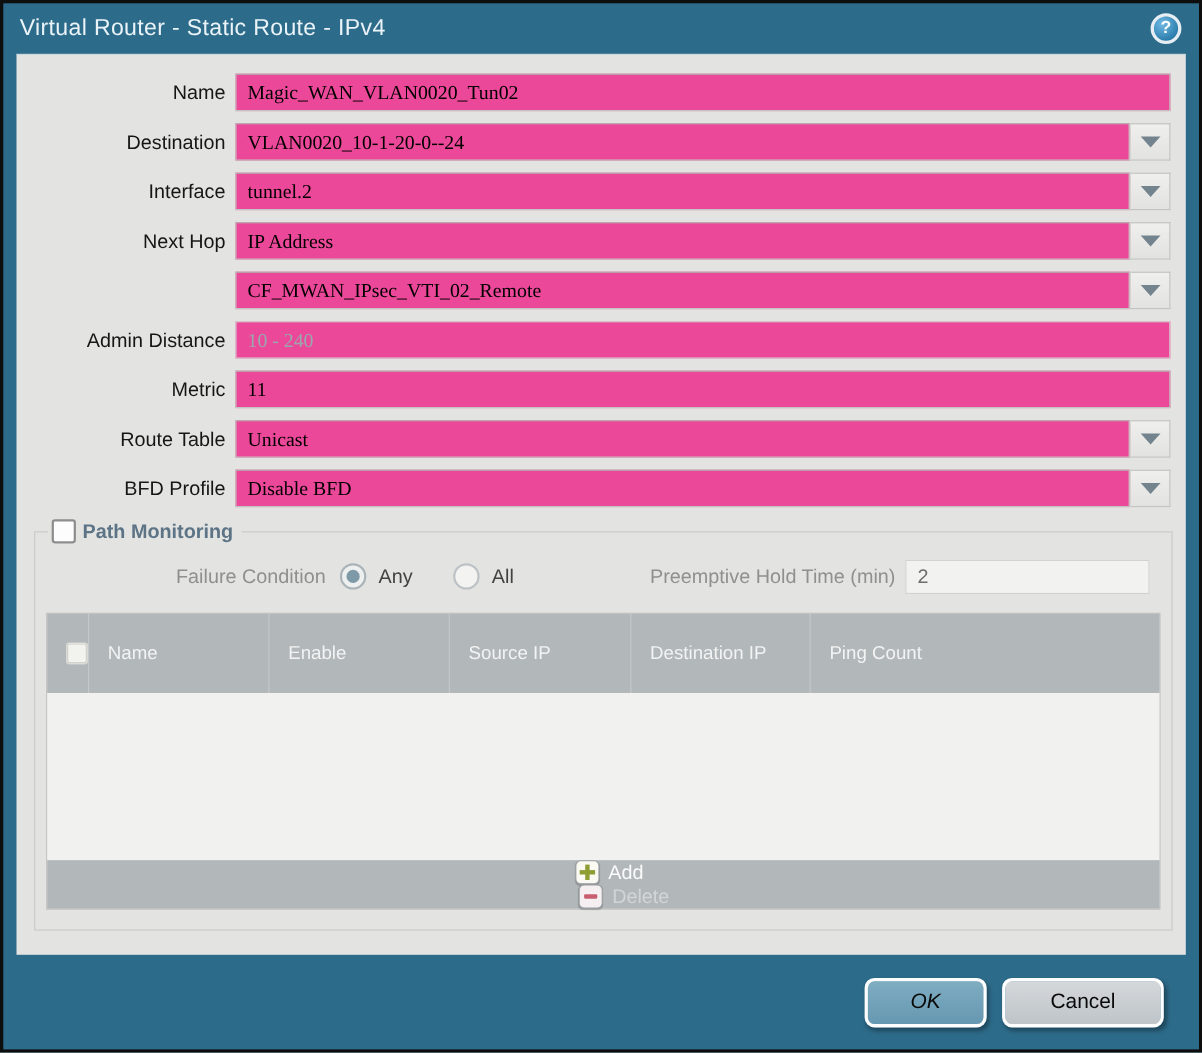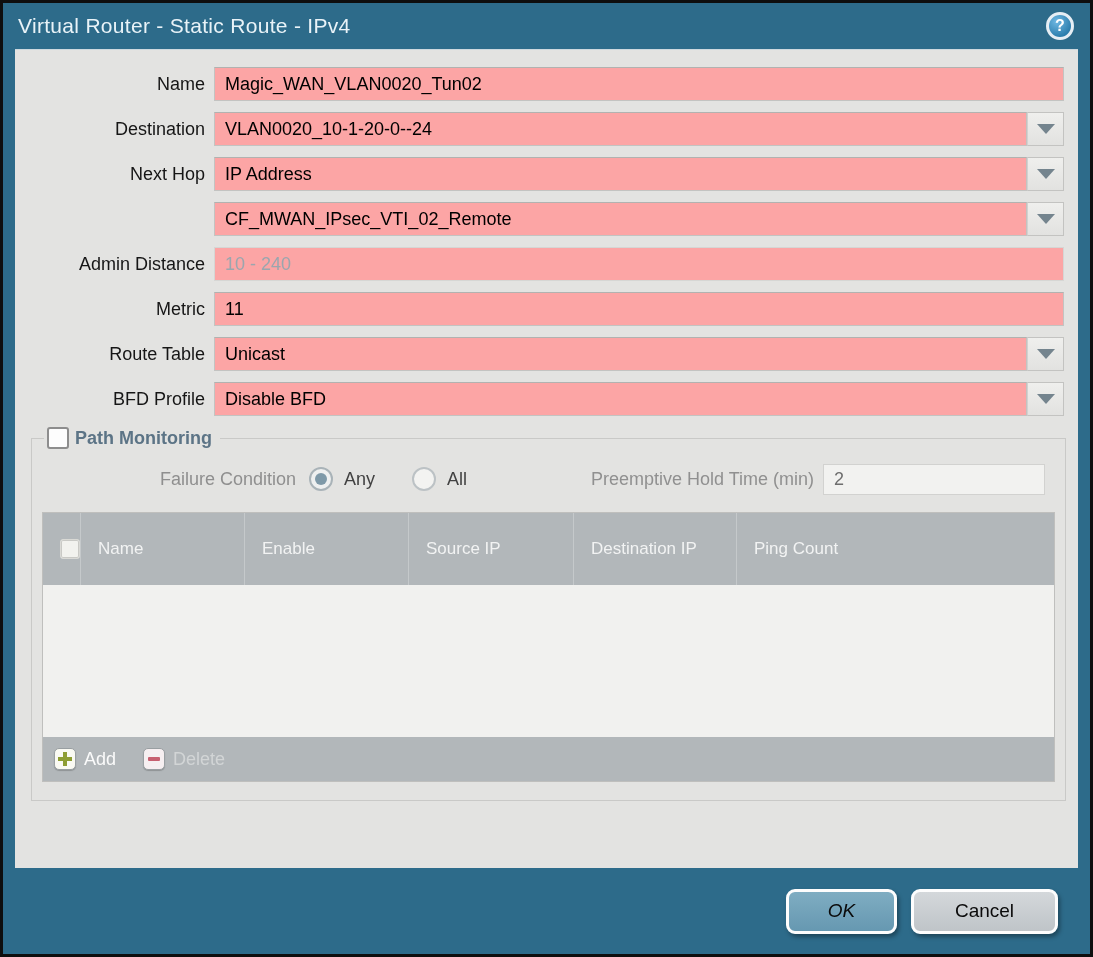--- a/index.html
+++ b/index.html
@@ -48,24 +48,24 @@
   .flabel {
     flex:0 0 199px;
     text-align:right; padding-right:9px;
     font-size:18px; color:#161616;
     white-space:nowrap;
   }
   .fctrl { flex:1; display:flex; height:34px; }
   input.ti {
     flex:1; height:34px; min-width:0;
     border:1px solid #c3c3c1; border-top-color:#b2b2b0;
-    background:#fca5a5;
+    background:#ec4899;
     padding:4px 10px;
     font-size:18px; color:#000;
-    font-family:Liberation Sans, sans-serif;
+    font-family:Liberation Serif, serif;
     outline:none;
   }
   input.ti.ph { border-color:#d6d6d4; }
   input.ti.ph::placeholder { color:#9ba6ae; opacity:1; }
   .dd {
     flex:0 0 37px; height:34px;
     background:linear-gradient(#efefed,#e2e2e0);
     border:1px solid #c3c3c1; border-left:1px solid #d2d2d0;
     display:flex; align-items:center; justify-content:center;
     cursor:pointer;
@@ -153,20 +153,21 @@
   .c-en    { flex:0 0 164px; }
   .c-src   { flex:0 0 165px; }
   .c-dst   { flex:0 0 163px; }
   .c-pi    { flex:0 0 162px; }
   .c-pc    { flex:1; }
   .tbody { height:152px; background:#f1f1ef; }
   .tfoot {
     display:flex; align-items:center;
     height:44px; background:#b2b7ba;
     padding-left:11px;
+    flex-direction:column;
   }
   .tool { display:flex; align-items:center; cursor:pointer; }
   .tool + .tool { margin-left:27px; }
   .icon-sq {
     width:22px; height:22px; border-radius:5px;
     border:1px solid #999fa2;
     position:relative;
     box-shadow:0 1px 1px rgba(0,0,0,0.2);
   }
   .icon-sq.plus { background:#fafaf3; }
@@ -228,20 +229,29 @@
     <div class="frow">
       <div class="flabel">Destination</div>
       <div class="fctrl">
         <input class="ti" readonly="" value="VLAN0020_10-1-20-0--24" style="">
         <div class="dd">
           <span class="arrow"></span>
         </div>
       </div>
     </div>
 
+    <div class="frow">
+      <div class="flabel">Interface</div>
+      <div class="fctrl">
+        <input class="ti" readonly="" value="tunnel.2" style="">
+        <div class="dd">
+          <span class="arrow"></span>
+        </div>
+      </div>
+    </div>
 
     <div class="frow">
       <div class="flabel">Next Hop</div>
       <div class="fctrl">
         <input class="ti" readonly="" value="IP Address" style="">
         <div class="dd">
           <span class="arrow"></span>
         </div>
       </div>
     </div>

